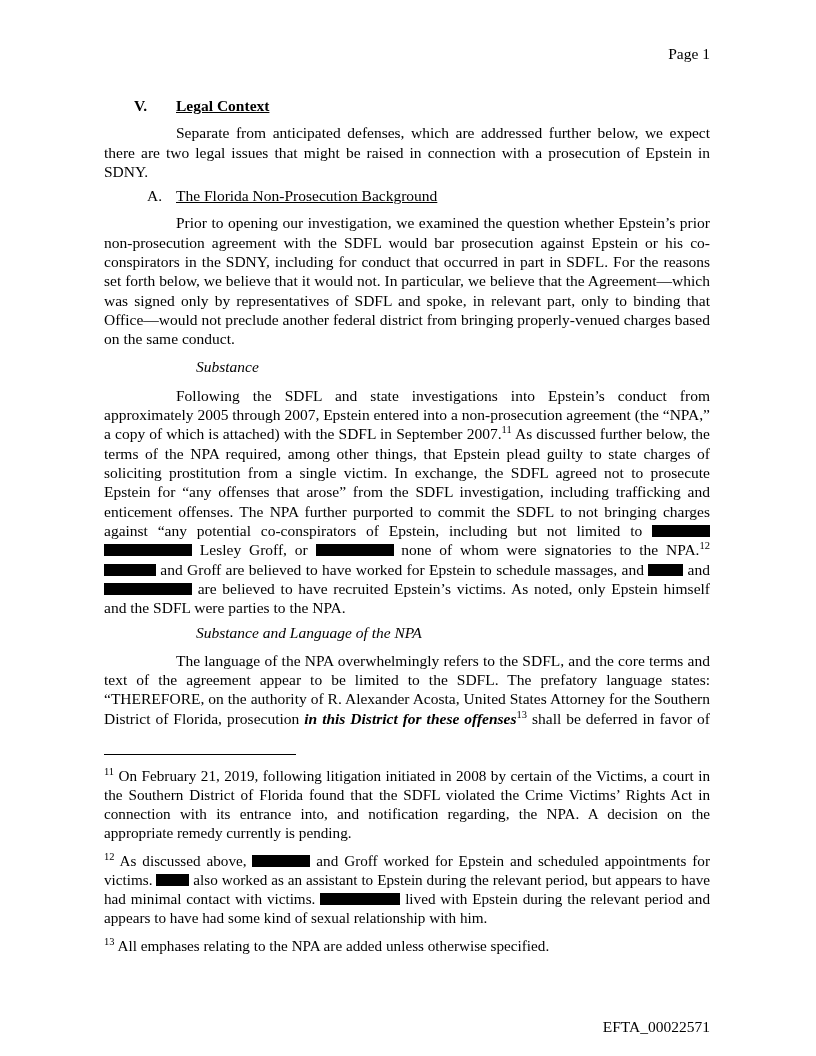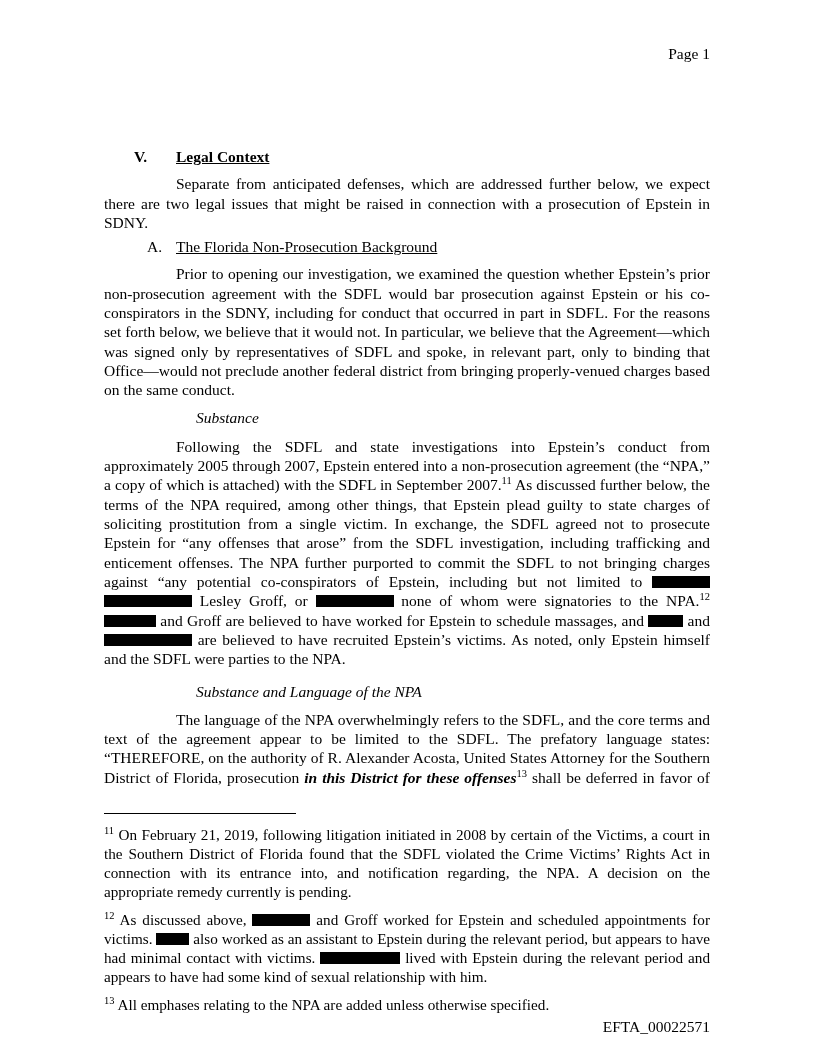--- a/index.html
+++ b/index.html
@@ -11,30 +11,30 @@
   }
   .page { padding: 44px 106px 0 104px; }
   p { margin: 0; }
   .page-number { text-align: right; font-size: 15.5px; line-height: 19px; }
   .body-text {
     font-size: 15.5px; line-height: 19.3px;
     text-align: justify;
   }
   .indent { text-indent: 72px; }
   .justify-last { text-align-last: justify; }
-  .heading-v { margin-top: 84px; padding-left: 30px; font-size: 15.5px; line-height: 19.3px; }
+  .heading-v { margin-top: 33px; padding-left: 30px; font-size: 15.5px; line-height: 19.3px; }
   .heading-a { margin-top: 5px; padding-left: 43px; font-size: 15.5px; line-height: 19.3px; }
   .hnum { display: inline-block; width: 42px; font-weight: bold; }
   .hnum-a { display: inline-block; width: 29px; }
   .bold { font-weight: bold; }
   .underline { text-decoration: underline; }
   .subheading { padding-left: 92px; font-style: italic; font-size: 15.5px; line-height: 19.3px; }
   .mt8 { margin-top: 8px; }
   .mt10 { margin-top: 10px; }
-  .mt6 { margin-top: 14px; }
+  .mt6 { margin-top: 6px; }
   .footnote-rule { margin-top: 26px; width: 192px; border-top: 1px solid #000; height: 0; }
   .footnote { margin-top: 11px; font-size: 15.2px; line-height: 19px; text-align: justify; }
   .footnote + .footnote { margin-top: 9px; }
   sup { font-size: 10.5px; line-height: 0; vertical-align: super; }
   .redact { display: inline-block; height: 12px; background: #000; vertical-align: -1px; }
   .bold-italic { font-weight: bold; font-style: italic; }
   .bates { position: absolute; right: 106px; bottom: 20px; font-size: 15.5px; line-height: 19px; }
 </style>
 </head>
 <body>

